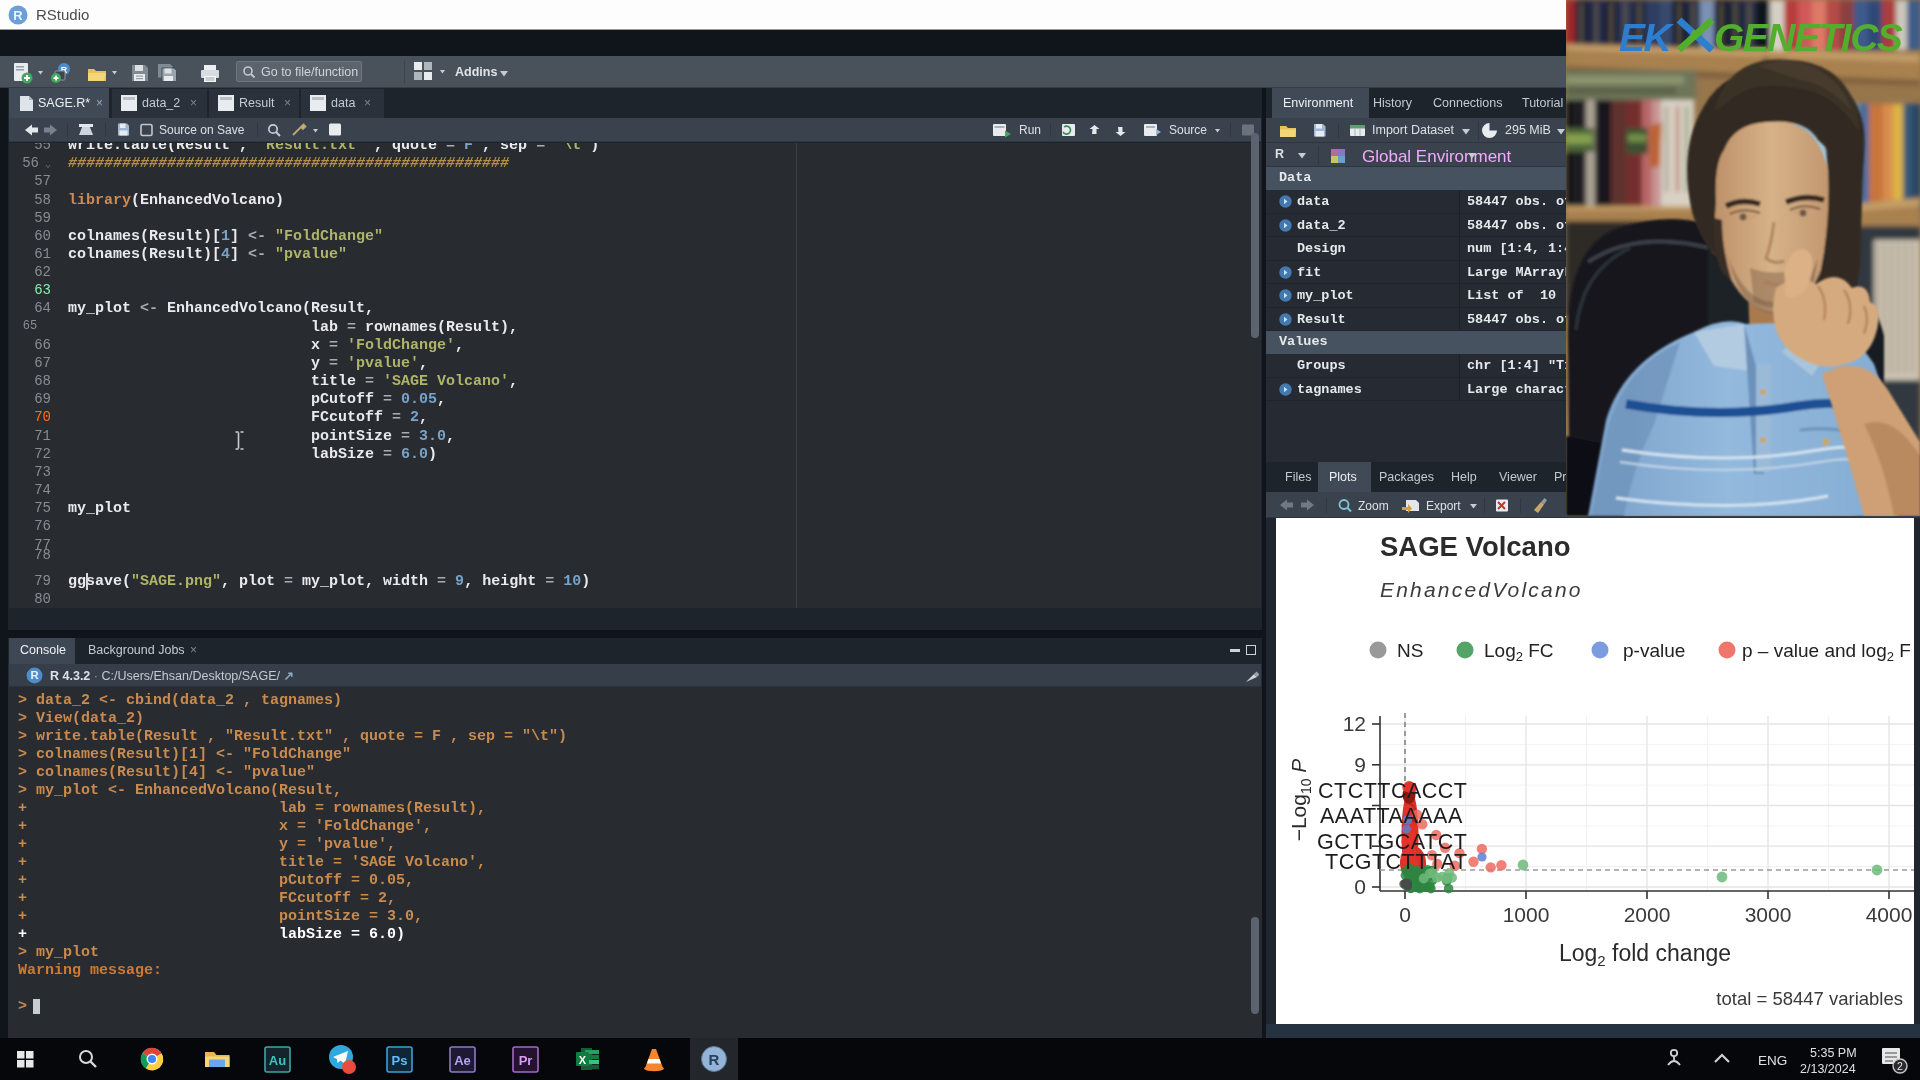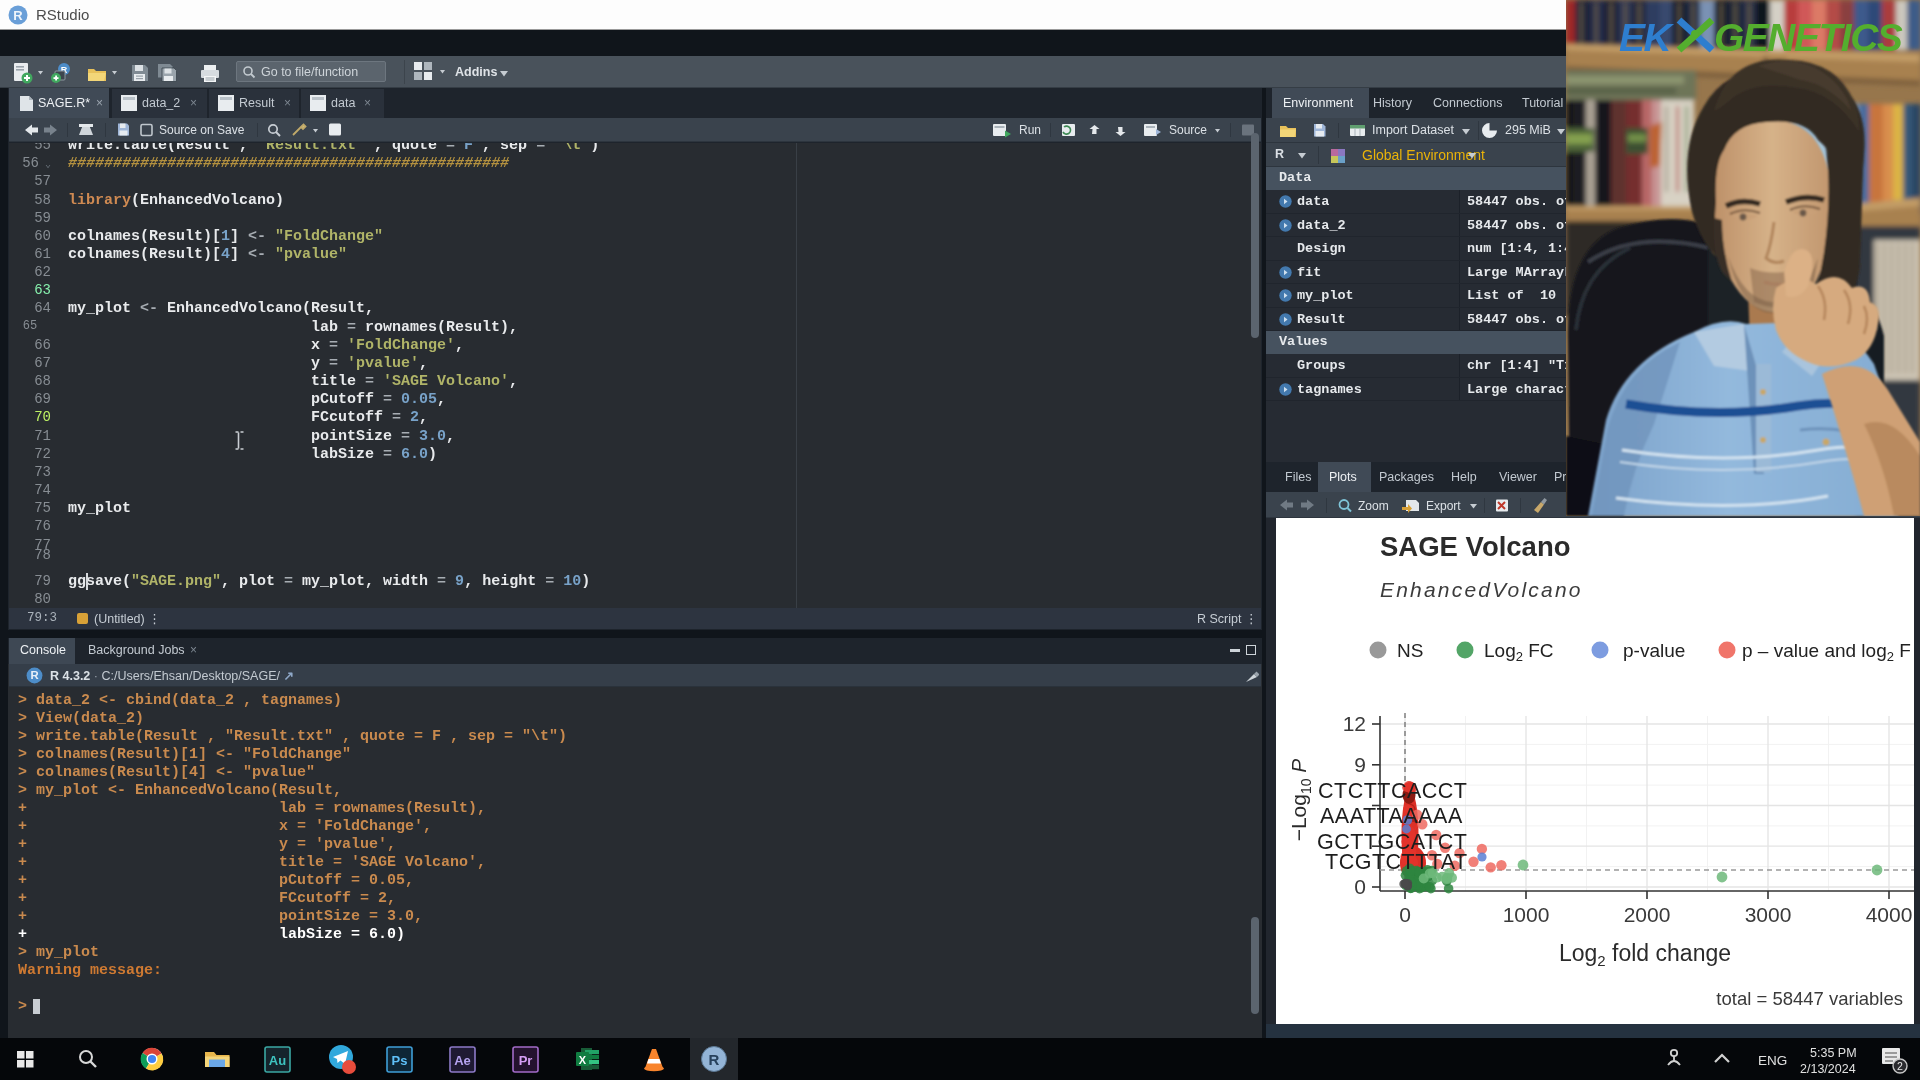--- a/index.html
+++ b/index.html
@@ -64,21 +64,21 @@
         <rect x="152.5" y="7.5" width="7" height="5" fill="#dce1e5"></rect>
         <rect x="152" y="15" width="9" height="5" fill="#e8ecef"></rect>
 
     <rect x="189" y="9" width="18" height="8" rx="1" fill="#d7dce0"></rect>
         <rect x="192" y="4" width="12" height="5" fill="#eceff1"></rect>
         <rect x="192" y="15" width="12" height="6" fill="#f4f6f7"></rect>
         <rect x="193.5" y="16.5" width="9" height="1" fill="#9aa3ab"></rect>
         <rect x="193.5" y="18.5" width="9" height="1" fill="#9aa3ab"></rect>
   </svg>
 
-  <div class="abs" style="left:236px;top:5px;width:150px;height:21px;background:#5b646d;border:1px solid #6d767f;border-radius:2px;">
+  <div class="abs" style="left:236px;top:5px;width:126px;height:21px;background:#5b646d;border:1px solid #6d767f;border-radius:2px;">
     <svg class="abs" style="left:5px;top:3px" width="14" height="14" viewBox="0 0 14 14">
           <circle cx="6" cy="6" r="4" fill="none" stroke="#c2c9cf" stroke-width="1.6"></circle>
           <line x1="9" y1="9" x2="12.5" y2="12.5" stroke="#c2c9cf" stroke-width="1.8"></line>
         </svg>
     <div class="abs" style="left:24px;top:3px;font-size:12.5px;color:#ced4d9;">Go to file/function</div>
   </div>
   <div class="abs" style="left:404px;top:4px;width:1px;height:24px;background:#3c444c;"></div>
   <svg class="abs" style="left:414px;top:6px" width="100" height="20" viewBox="0 0 100 20">
     <rect x="0" y="0" width="8" height="8" fill="#e8ecef"></rect>
         <rect x="10" y="0" width="8" height="8" fill="#aeb6bd"></rect>
@@ -188,21 +188,21 @@
 <div class="abs" style="left:0;top:175.6px;width:42px;text-align:center;color:#878d93;font-weight:normal;font-size:12px;">65</div>
 <div class="abs" style="left:59px;top:175.6px;white-space:pre;"><span style="color:#e8eaec;">&nbsp;&nbsp;&nbsp;&nbsp;&nbsp;&nbsp;&nbsp;&nbsp;&nbsp;&nbsp;&nbsp;&nbsp;&nbsp;&nbsp;&nbsp;&nbsp;&nbsp;&nbsp;&nbsp;&nbsp;&nbsp;&nbsp;&nbsp;&nbsp;&nbsp;&nbsp;&nbsp;lab&nbsp;</span><span style="color:#a7adb3;">=&nbsp;</span><span style="color:#e8eaec;">rownames(Result),</span></div>
 <div class="abs" style="left:0;top:193.8px;width:42px;text-align:right;color:#878d93;font-weight:normal;font-size:14px;">66</div>
 <div class="abs" style="left:59px;top:193.8px;white-space:pre;"><span style="color:#e8eaec;">&nbsp;&nbsp;&nbsp;&nbsp;&nbsp;&nbsp;&nbsp;&nbsp;&nbsp;&nbsp;&nbsp;&nbsp;&nbsp;&nbsp;&nbsp;&nbsp;&nbsp;&nbsp;&nbsp;&nbsp;&nbsp;&nbsp;&nbsp;&nbsp;&nbsp;&nbsp;&nbsp;x&nbsp;</span><span style="color:#a7adb3;">=&nbsp;</span><span style="color:#b0b468;">'FoldChange'</span><span style="color:#e8eaec;">,</span></div>
 <div class="abs" style="left:0;top:211.9px;width:42px;text-align:right;color:#878d93;font-weight:normal;font-size:14px;">67</div>
 <div class="abs" style="left:59px;top:211.9px;white-space:pre;"><span style="color:#e8eaec;">&nbsp;&nbsp;&nbsp;&nbsp;&nbsp;&nbsp;&nbsp;&nbsp;&nbsp;&nbsp;&nbsp;&nbsp;&nbsp;&nbsp;&nbsp;&nbsp;&nbsp;&nbsp;&nbsp;&nbsp;&nbsp;&nbsp;&nbsp;&nbsp;&nbsp;&nbsp;&nbsp;y&nbsp;</span><span style="color:#a7adb3;">=&nbsp;</span><span style="color:#b0b468;">'pvalue'</span><span style="color:#e8eaec;">,</span></div>
 <div class="abs" style="left:0;top:230.1px;width:42px;text-align:right;color:#878d93;font-weight:normal;font-size:14px;">68</div>
 <div class="abs" style="left:59px;top:230.1px;white-space:pre;"><span style="color:#e8eaec;">&nbsp;&nbsp;&nbsp;&nbsp;&nbsp;&nbsp;&nbsp;&nbsp;&nbsp;&nbsp;&nbsp;&nbsp;&nbsp;&nbsp;&nbsp;&nbsp;&nbsp;&nbsp;&nbsp;&nbsp;&nbsp;&nbsp;&nbsp;&nbsp;&nbsp;&nbsp;&nbsp;title&nbsp;</span><span style="color:#a7adb3;">=&nbsp;</span><span style="color:#b0b468;">'SAGE&nbsp;Volcano'</span><span style="color:#e8eaec;">,</span></div>
 <div class="abs" style="left:0;top:248.2px;width:42px;text-align:right;color:#878d93;font-weight:normal;font-size:14px;">69</div>
 <div class="abs" style="left:59px;top:248.2px;white-space:pre;"><span style="color:#e8eaec;">&nbsp;&nbsp;&nbsp;&nbsp;&nbsp;&nbsp;&nbsp;&nbsp;&nbsp;&nbsp;&nbsp;&nbsp;&nbsp;&nbsp;&nbsp;&nbsp;&nbsp;&nbsp;&nbsp;&nbsp;&nbsp;&nbsp;&nbsp;&nbsp;&nbsp;&nbsp;&nbsp;pCutoff&nbsp;</span><span style="color:#a7adb3;">=&nbsp;</span><span style="color:#78a2c8;">0.05</span><span style="color:#e8eaec;">,</span></div>
-<div class="abs" style="left:0;top:266.4px;width:42px;text-align:right;color:#bef264;font-weight:normal;font-size:14px;padding-left:11px;">70</div>
+<div class="abs" style="left:0;top:266.4px;width:42px;text-align:right;color:#f97316;font-weight:normal;font-size:14px;padding-left:11px;">70</div>
 <div class="abs" style="left:59px;top:266.4px;white-space:pre;"><span style="color:#e8eaec;">&nbsp;&nbsp;&nbsp;&nbsp;&nbsp;&nbsp;&nbsp;&nbsp;&nbsp;&nbsp;&nbsp;&nbsp;&nbsp;&nbsp;&nbsp;&nbsp;&nbsp;&nbsp;&nbsp;&nbsp;&nbsp;&nbsp;&nbsp;&nbsp;&nbsp;&nbsp;&nbsp;FCcutoff&nbsp;</span><span style="color:#a7adb3;">=&nbsp;</span><span style="color:#78a2c8;">2</span><span style="color:#e8eaec;">,</span></div>
 <div class="abs" style="left:0;top:284.6px;width:42px;text-align:right;color:#878d93;font-weight:normal;font-size:14px;">71</div>
 <div class="abs" style="left:59px;top:284.6px;white-space:pre;"><span style="color:#e8eaec;">&nbsp;&nbsp;&nbsp;&nbsp;&nbsp;&nbsp;&nbsp;&nbsp;&nbsp;&nbsp;&nbsp;&nbsp;&nbsp;&nbsp;&nbsp;&nbsp;&nbsp;&nbsp;&nbsp;&nbsp;&nbsp;&nbsp;&nbsp;&nbsp;&nbsp;&nbsp;&nbsp;pointSize&nbsp;</span><span style="color:#a7adb3;">=&nbsp;</span><span style="color:#78a2c8;">3.0</span><span style="color:#e8eaec;">,</span></div>
 <div class="abs" style="left:0;top:302.7px;width:42px;text-align:right;color:#878d93;font-weight:normal;font-size:14px;">72</div>
 <div class="abs" style="left:59px;top:302.7px;white-space:pre;"><span style="color:#e8eaec;">&nbsp;&nbsp;&nbsp;&nbsp;&nbsp;&nbsp;&nbsp;&nbsp;&nbsp;&nbsp;&nbsp;&nbsp;&nbsp;&nbsp;&nbsp;&nbsp;&nbsp;&nbsp;&nbsp;&nbsp;&nbsp;&nbsp;&nbsp;&nbsp;&nbsp;&nbsp;&nbsp;labSize&nbsp;</span><span style="color:#a7adb3;">=&nbsp;</span><span style="color:#78a2c8;">6.0</span><span style="color:#e8eaec;">)</span></div>
 <div class="abs" style="left:0;top:320.9px;width:42px;text-align:right;color:#878d93;font-weight:normal;font-size:14px;">73</div>
 <div class="abs" style="left:0;top:339.0px;width:42px;text-align:right;color:#878d93;font-weight:normal;font-size:14px;">74</div>
 <div class="abs" style="left:0;top:357.2px;width:42px;text-align:right;color:#878d93;font-weight:normal;font-size:14px;">75</div>
 <div class="abs" style="left:59px;top:357.2px;white-space:pre;"><span style="color:#e8eaec;">my_plot</span></div>
 <div class="abs" style="left:0;top:375.4px;width:42px;text-align:right;color:#878d93;font-weight:normal;font-size:14px;">76</div>
@@ -211,26 +211,20 @@
 <div class="abs" style="left:0;top:429.8px;width:42px;text-align:right;color:#878d93;font-weight:normal;font-size:14px;">79</div>
 <div class="abs" style="left:59px;top:429.8px;white-space:pre;"><span style="color:#e8eaec;">ggsave(</span><span style="color:#b0b468;">"SAGE.png"</span><span style="color:#e8eaec;">,&nbsp;plot&nbsp;</span><span style="color:#a7adb3;">=&nbsp;</span><span style="color:#e8eaec;">my_plot,&nbsp;width&nbsp;</span><span style="color:#a7adb3;">=&nbsp;</span><span style="color:#78a2c8;">9</span><span style="color:#e8eaec;">,&nbsp;height&nbsp;</span><span style="color:#a7adb3;">=&nbsp;</span><span style="color:#78a2c8;">10</span><span style="color:#e8eaec;">)</span></div>
 <div class="abs" style="left:0;top:448.0px;width:42px;text-align:right;color:#878d93;font-weight:normal;font-size:14px;">80</div>
 <div class="abs" style="left:787px;top:0;width:1px;height:465px;background:#393f46;"></div>
 <div class="abs" style="left:77px;top:429.8px;width:1.6px;height:17px;background:#d8dbde;"></div>
 <svg class="abs" style="left:225px;top:288px" width="11" height="19" viewBox="0 0 11 19">
           <path d="M1.5 1 h3 M6.5 1 h3 M4.5 1.5 v16 M1.5 18 h3 M6.5 18 h3" stroke="#c9ced3" stroke-width="1.6" fill="none"></path>
         </svg>
       </div>
 
-  <div class="abs" style="left:1px;top:520px;width:1252px;height:21px;background:#2d3440;">
-    <div class="abs mono" style="left:18px;top:3px;font-size:12.5px;color:#aab2ba;">79:3</div>
-    <div class="abs" style="left:68px;top:5px;width:11px;height:11px;background:#d8a137;border-radius:2px;"></div>
-    <div class="abs" style="left:85px;top:3px;font-size:12.5px;color:#c6cdd4;">(Untitled) ⋮</div>
-    <div class="abs" style="left:1188px;top:3px;width:72px;font-size:12.5px;color:#c6cdd4;white-space:nowrap;">R Script ⋮</div>
-  </div>
 
   <div class="abs" style="left:1243px;top:45px;width:8px;height:205px;background:#5b646e;border-radius:4px;"></div>
 </div>
 
 <div class="abs" id="conpane">
 
   <div class="abs" style="left:0;top:0;width:1254px;height:26px;background:#1e242c;">
     <div class="abs" style="left:1px;top:0;width:66px;height:26px;background:#3e4854;"></div>
     <div class="abs" style="left:12px;top:5px;font-size:12.5px;color:#eef1f4;">Console</div>
     <div class="abs" style="left:80px;top:5px;font-size:12.5px;color:#c3cad1;">Background Jobs</div>
@@ -317,21 +311,21 @@
     <svg class="abs" style="left:32px;top:10px" width="8" height="6" viewBox="0 0 8 6">
           <path d="M0 0 l8 0 l-4 5.5 z" fill="#c6ccd2"></path>
         </svg>
     <div class="abs" style="left:52px;top:3px;width:1px;height:18px;background:#2f3740;"></div>
     <svg class="abs" style="left:64px;top:4px" width="17" height="17" viewBox="0 0 17 17">
       <rect x="1" y="2" width="7" height="7" fill="#b86a9e"></rect>
           <rect x="8" y="2" width="7" height="7" fill="#8a77c0"></rect>
           <rect x="1" y="9" width="7" height="7" fill="#c7c75a"></rect>
           <rect x="8" y="9" width="7" height="7" fill="#6aa0c8"></rect>
     </svg>
-    <div class="abs" style="left:96px;top:4px;font-size:14px;color:#eab308;">Global Environment</div>
+    <div class="abs" style="left:96px;top:4px;font-size:17px;color:#f0abfc;">Global Environment</div>
     <svg class="abs" style="left:202px;top:10px" width="8" height="6" viewBox="0 0 8 6">
           <path d="M0 0 l8 0 l-4 5.5 z" fill="#c6ccd2"></path>
         </svg>
   </div>
 
   <div class="abs mono" id="envgrid" style="left:0;top:79px;width:654px;height:295px;background:#262b33;font-size:13.5px;font-weight:bold;color:#e6e9ec;">
         <div class="abs" style="left:193px;top:0;width:1px;height:233px;background:#1c2129;"></div>
 <div class="abs" style="left:0;top:0px;width:654px;height:23px;background:#46525f;">
           <span class="abs" style="left:13px;top:3px;">Data</span>
         </div>

